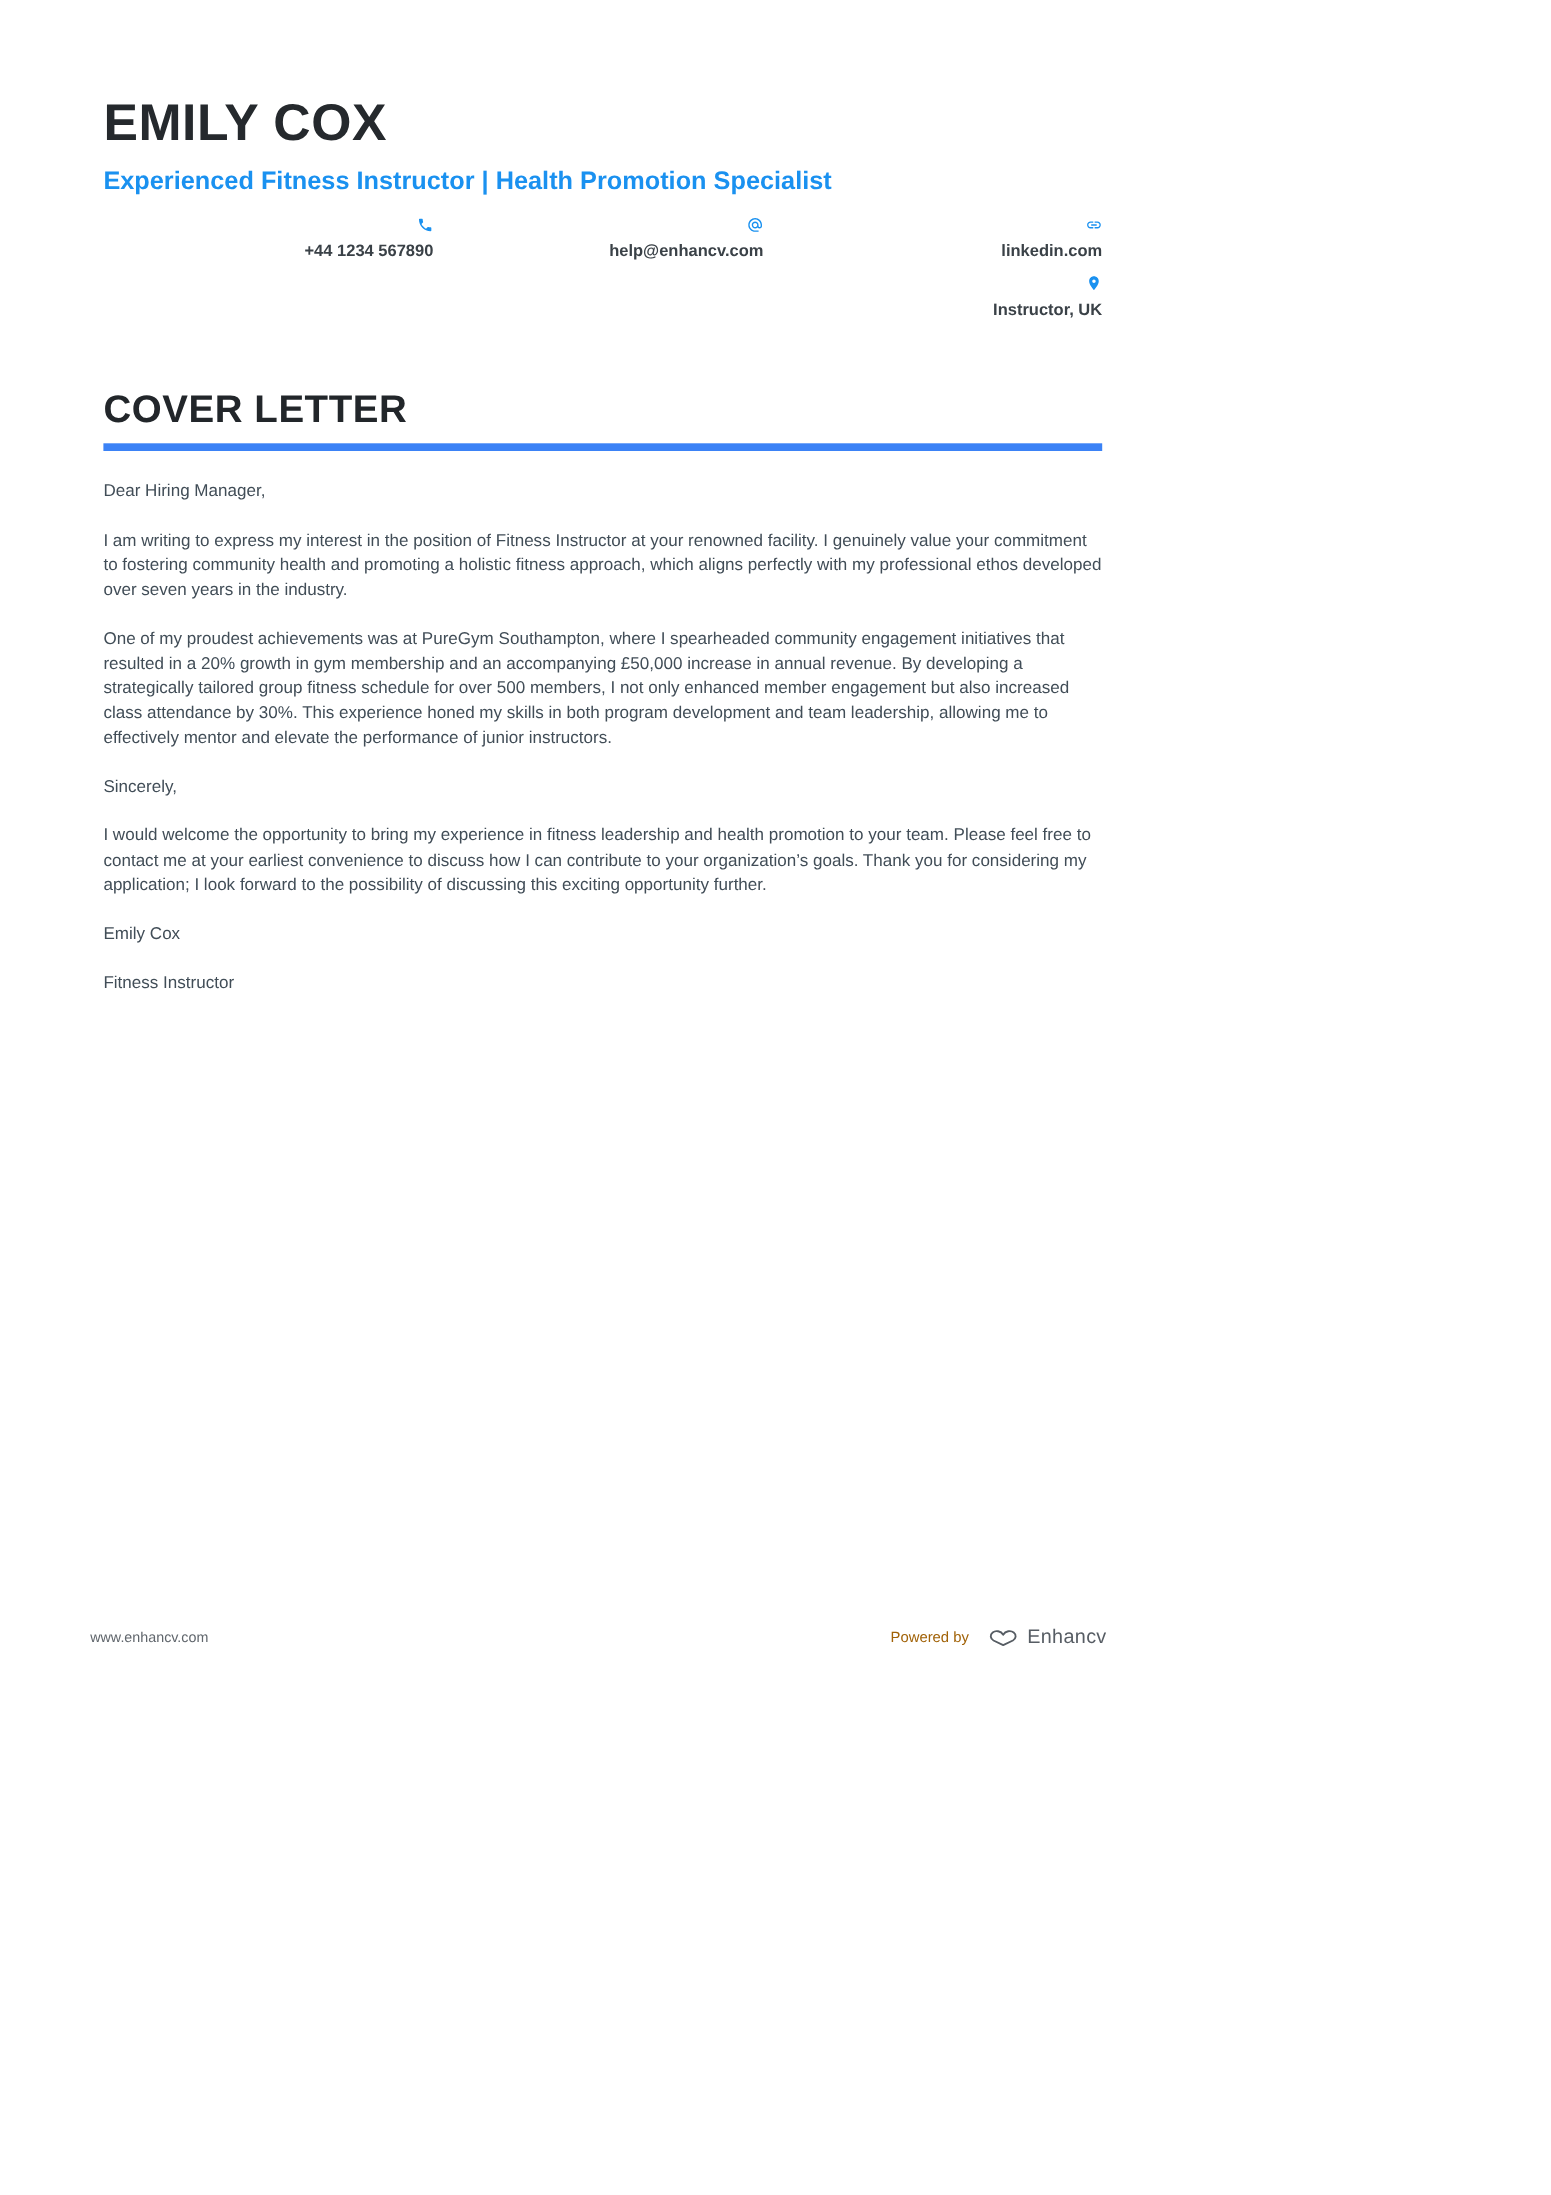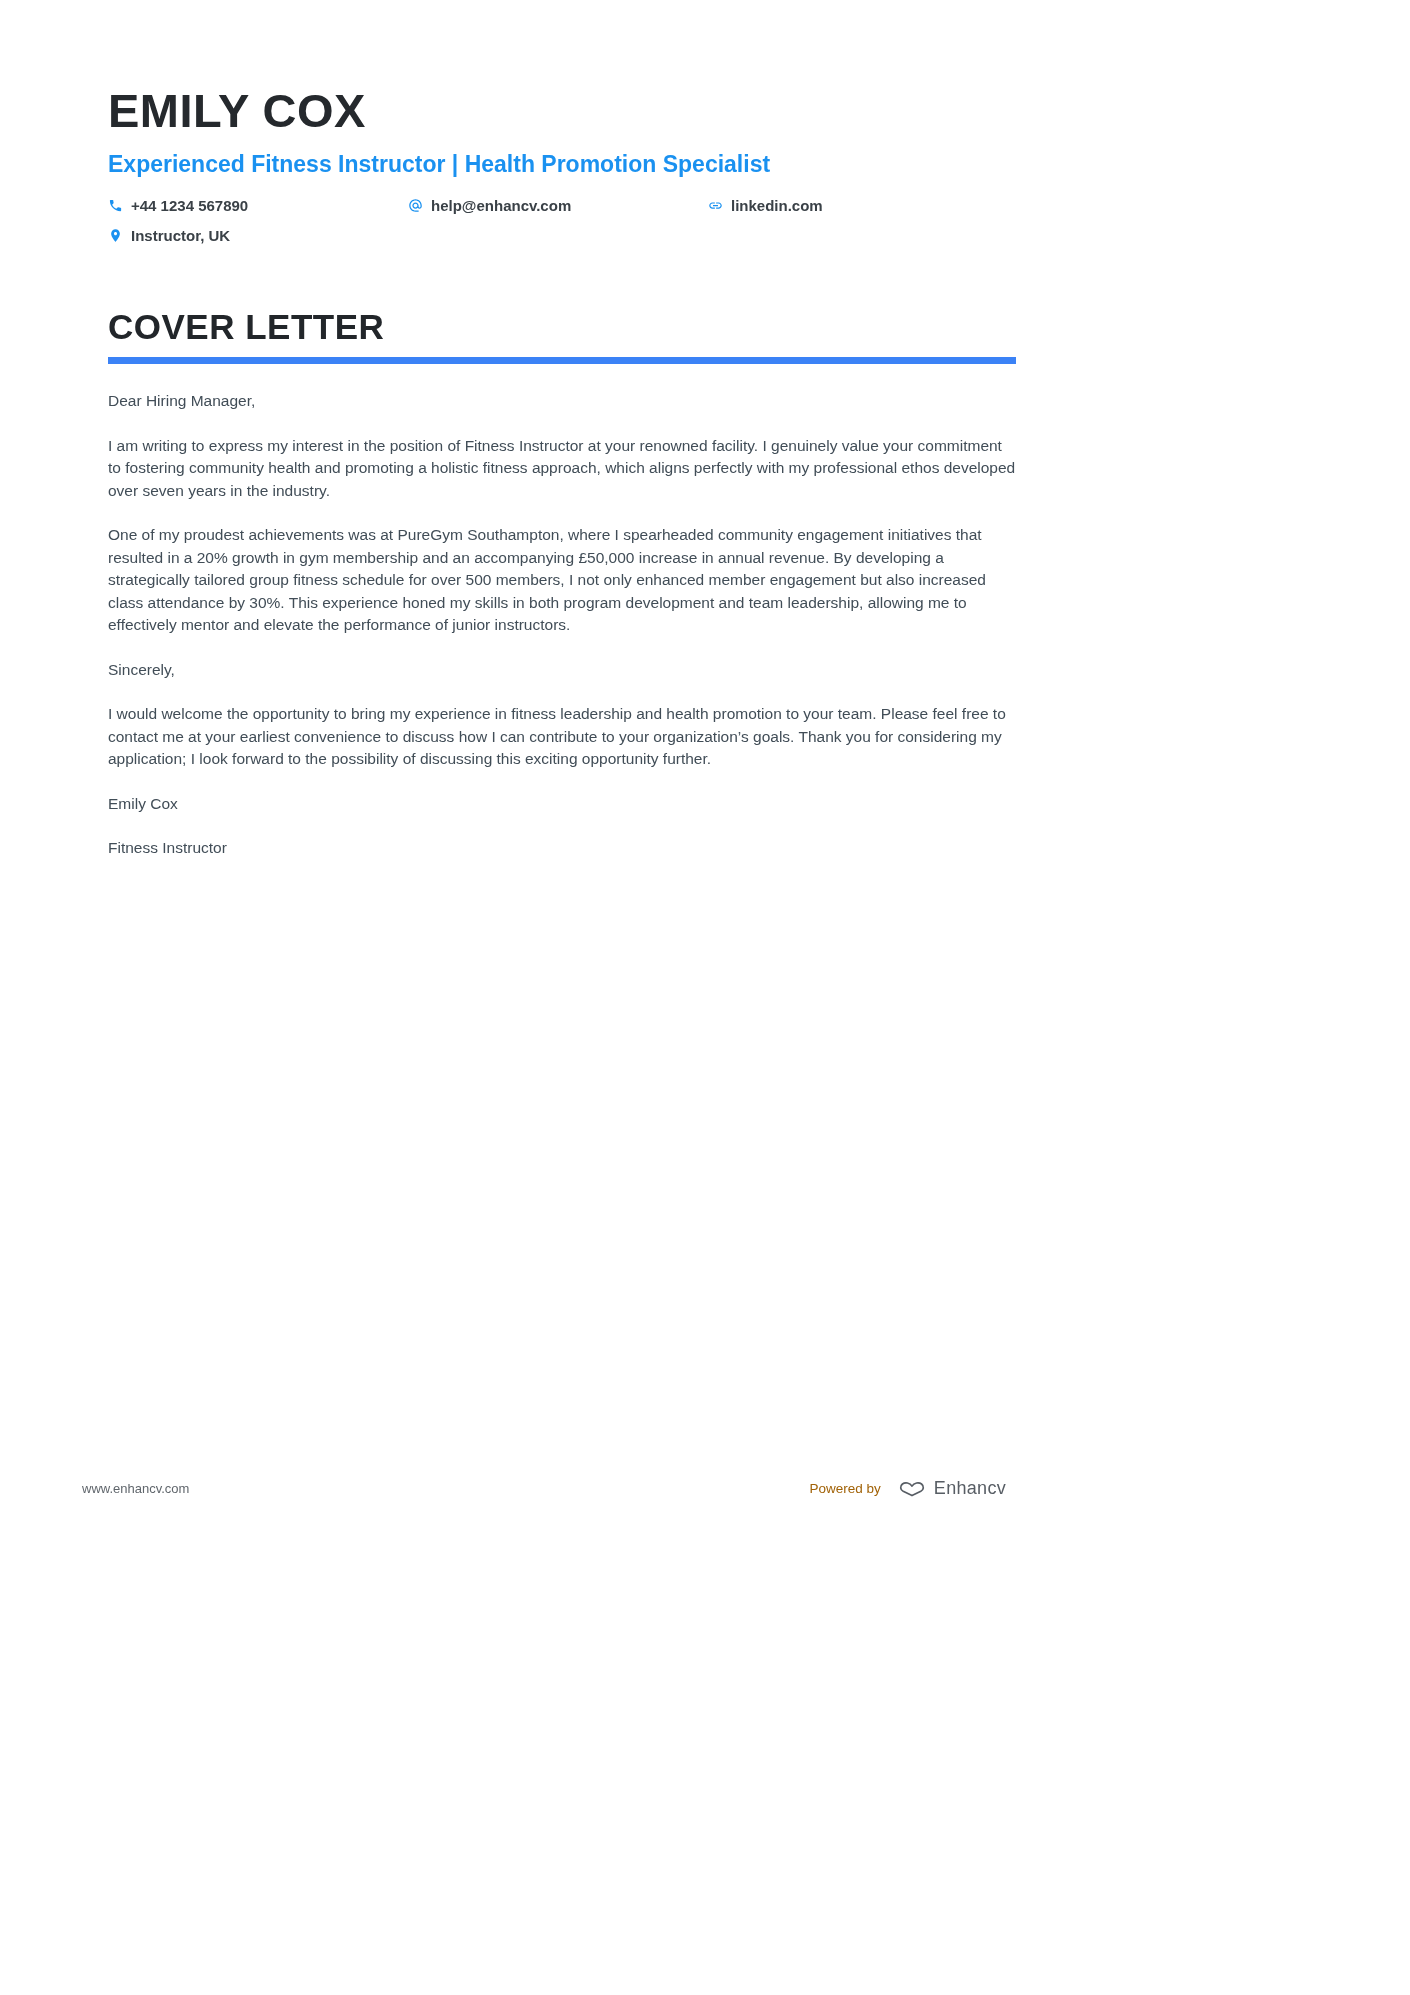--- a/index.html
+++ b/index.html
@@ -4,21 +4,21 @@
 <style>
   html, body { margin:0; padding:0; background:#ffffff; }
   .page {
     position:relative;
     width:1410px;
     height:1995px;
     background:#ffffff;
     font-family:"Liberation Sans", sans-serif;
     overflow:hidden;
   }
-  .content { position:absolute; left:108px; top:85px; width:908px; }
+  .content { position:absolute; left:94px; top:85px; width:908px; }
 
   .name {
     margin:0;
     font-size:47px;
     font-weight:800;
     color:#25292d;
     letter-spacing:0.5px;
     line-height:1.12;
   }
   .title {
@@ -30,25 +30,26 @@
   }
 
   .contact-row {
     display:grid;
     grid-template-columns:300px 300px 1fr;
     margin-top:19px;
   }
   .contact-row.second { display:block; margin-top:13px; }
   .contact-item {
     display:flex;
-    align-items:center;
+    align-items:flex-end;
     gap:8px;
     font-size:15px;
     font-weight:700;
     color:#3a4147;
+    flex-direction:column;
   }
   .cicon { display:inline-flex; }
   .cicon svg { width:15px; height:15px; fill:#1a91f0; display:block; }
 
   .section-heading {
     margin:62px 0 0;
     font-size:35px;
     font-weight:800;
     color:#22262a;
     letter-spacing:0.5px;

